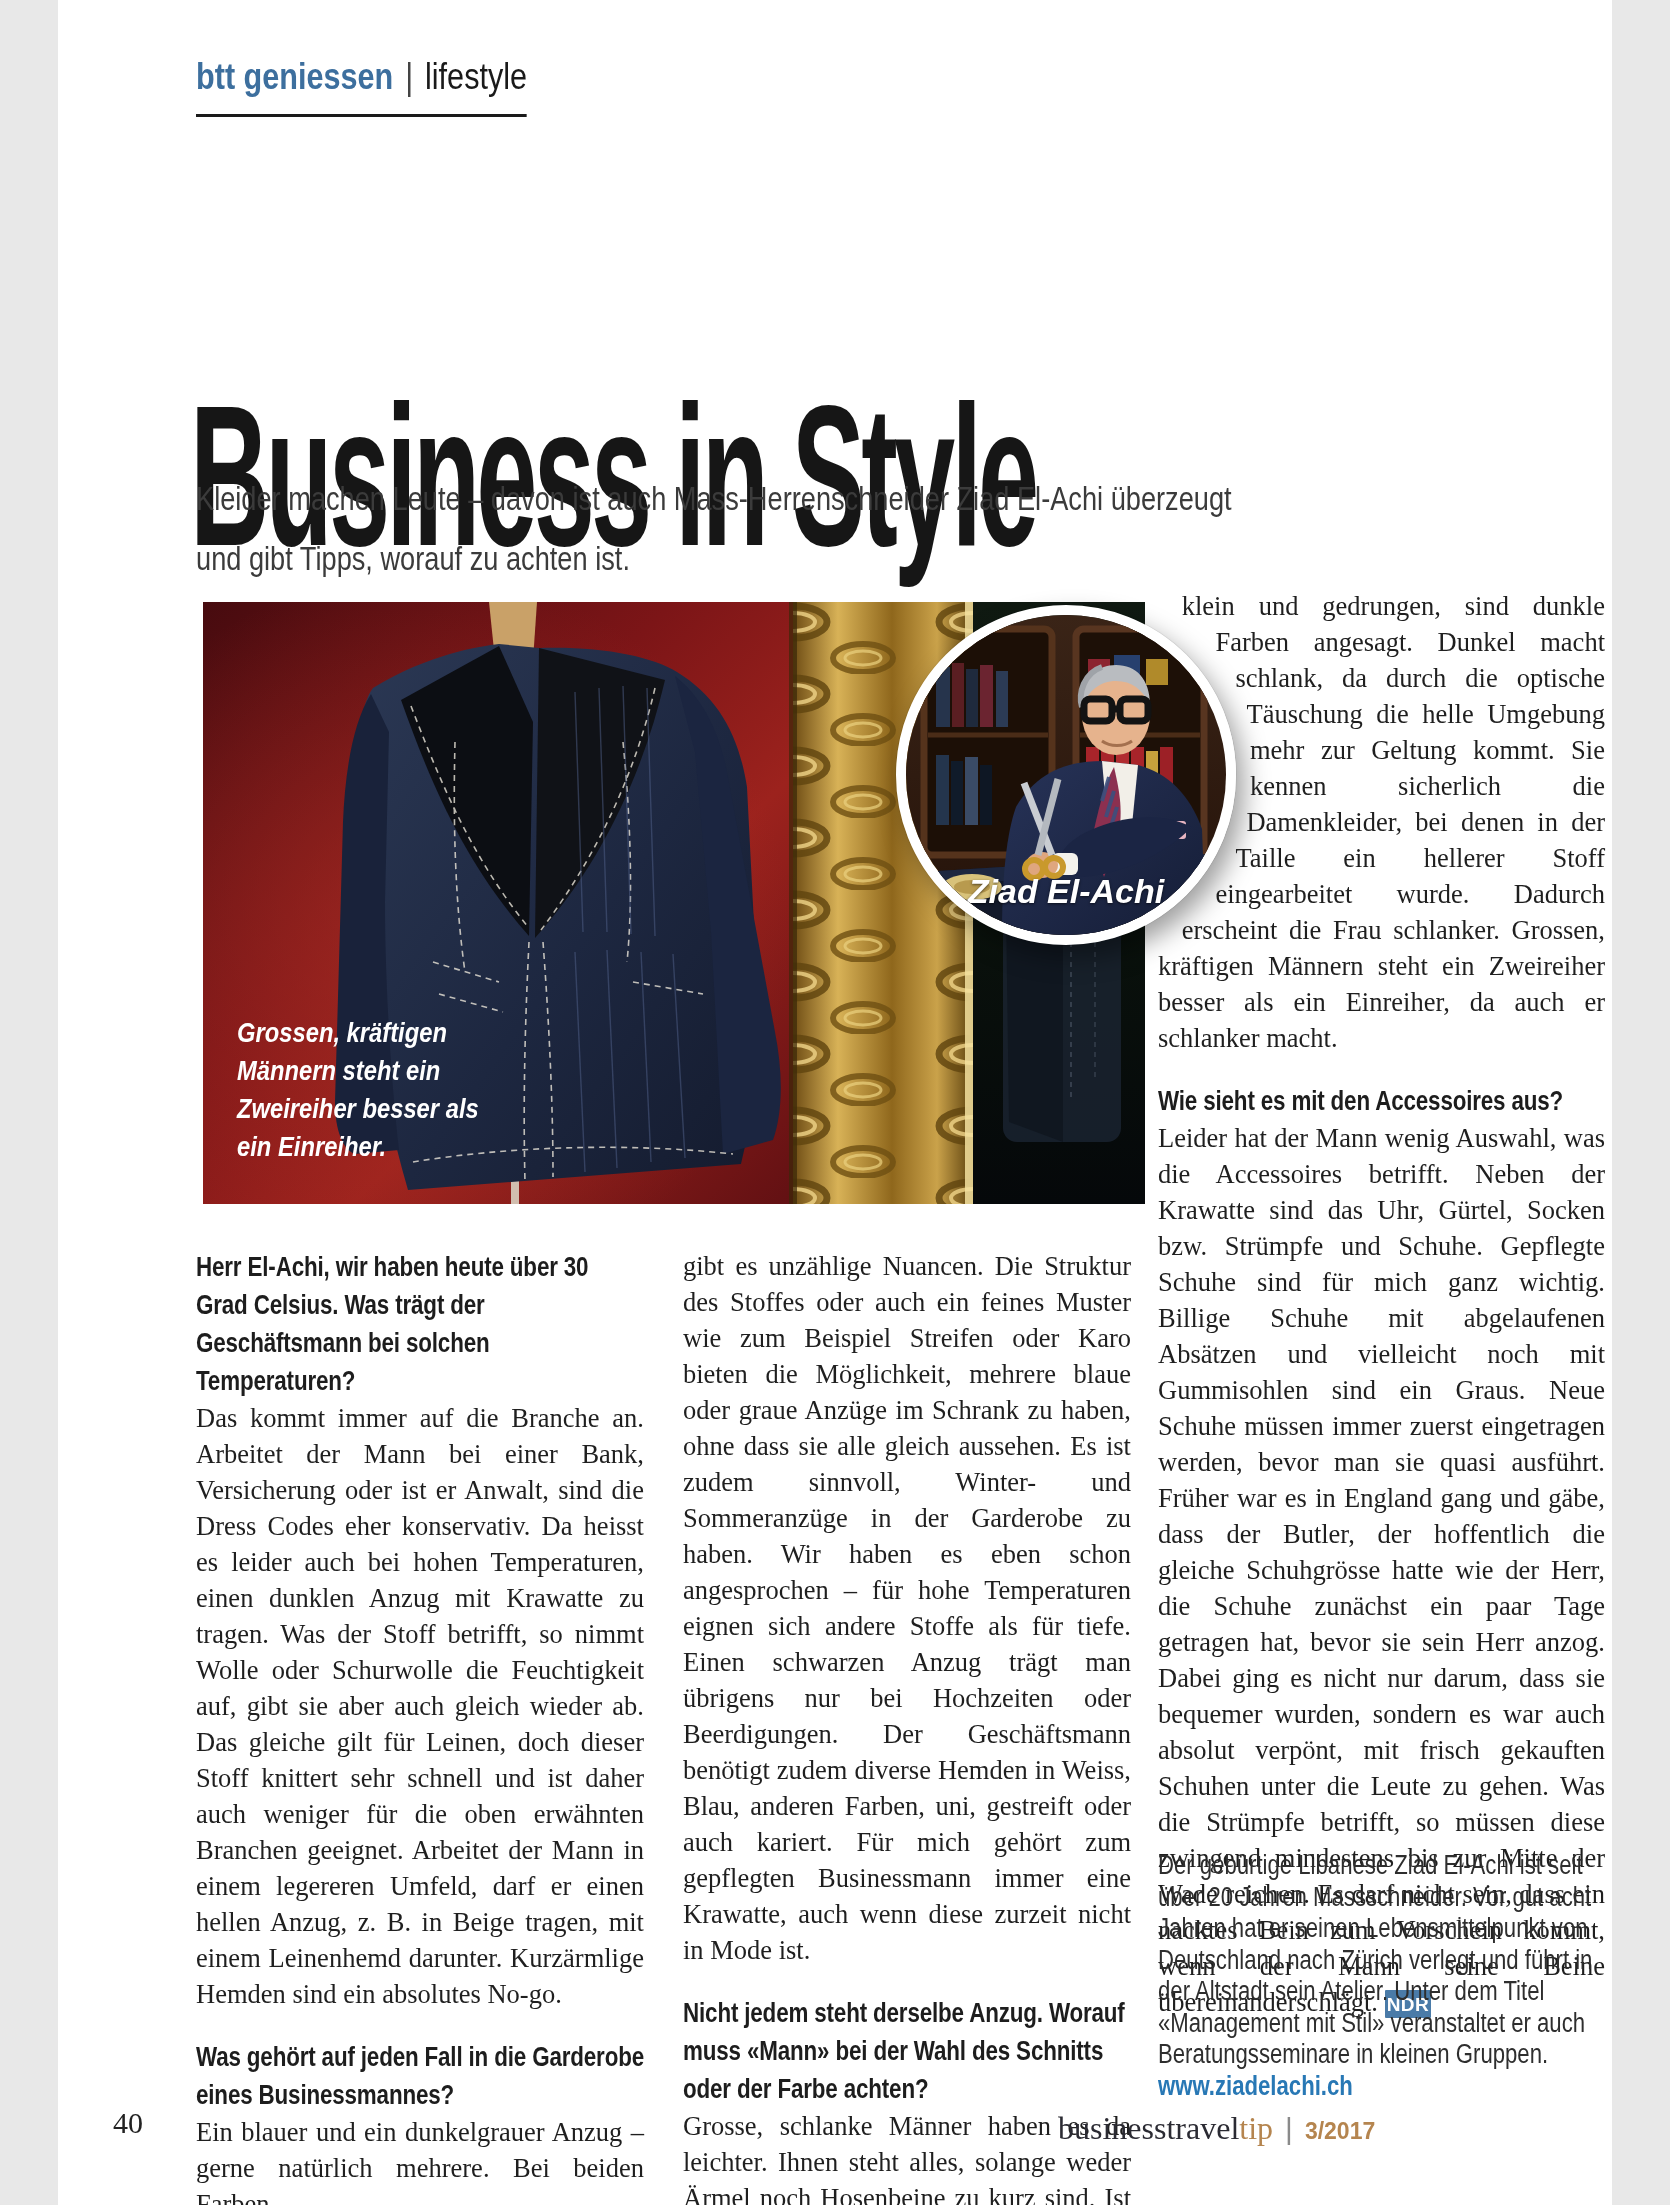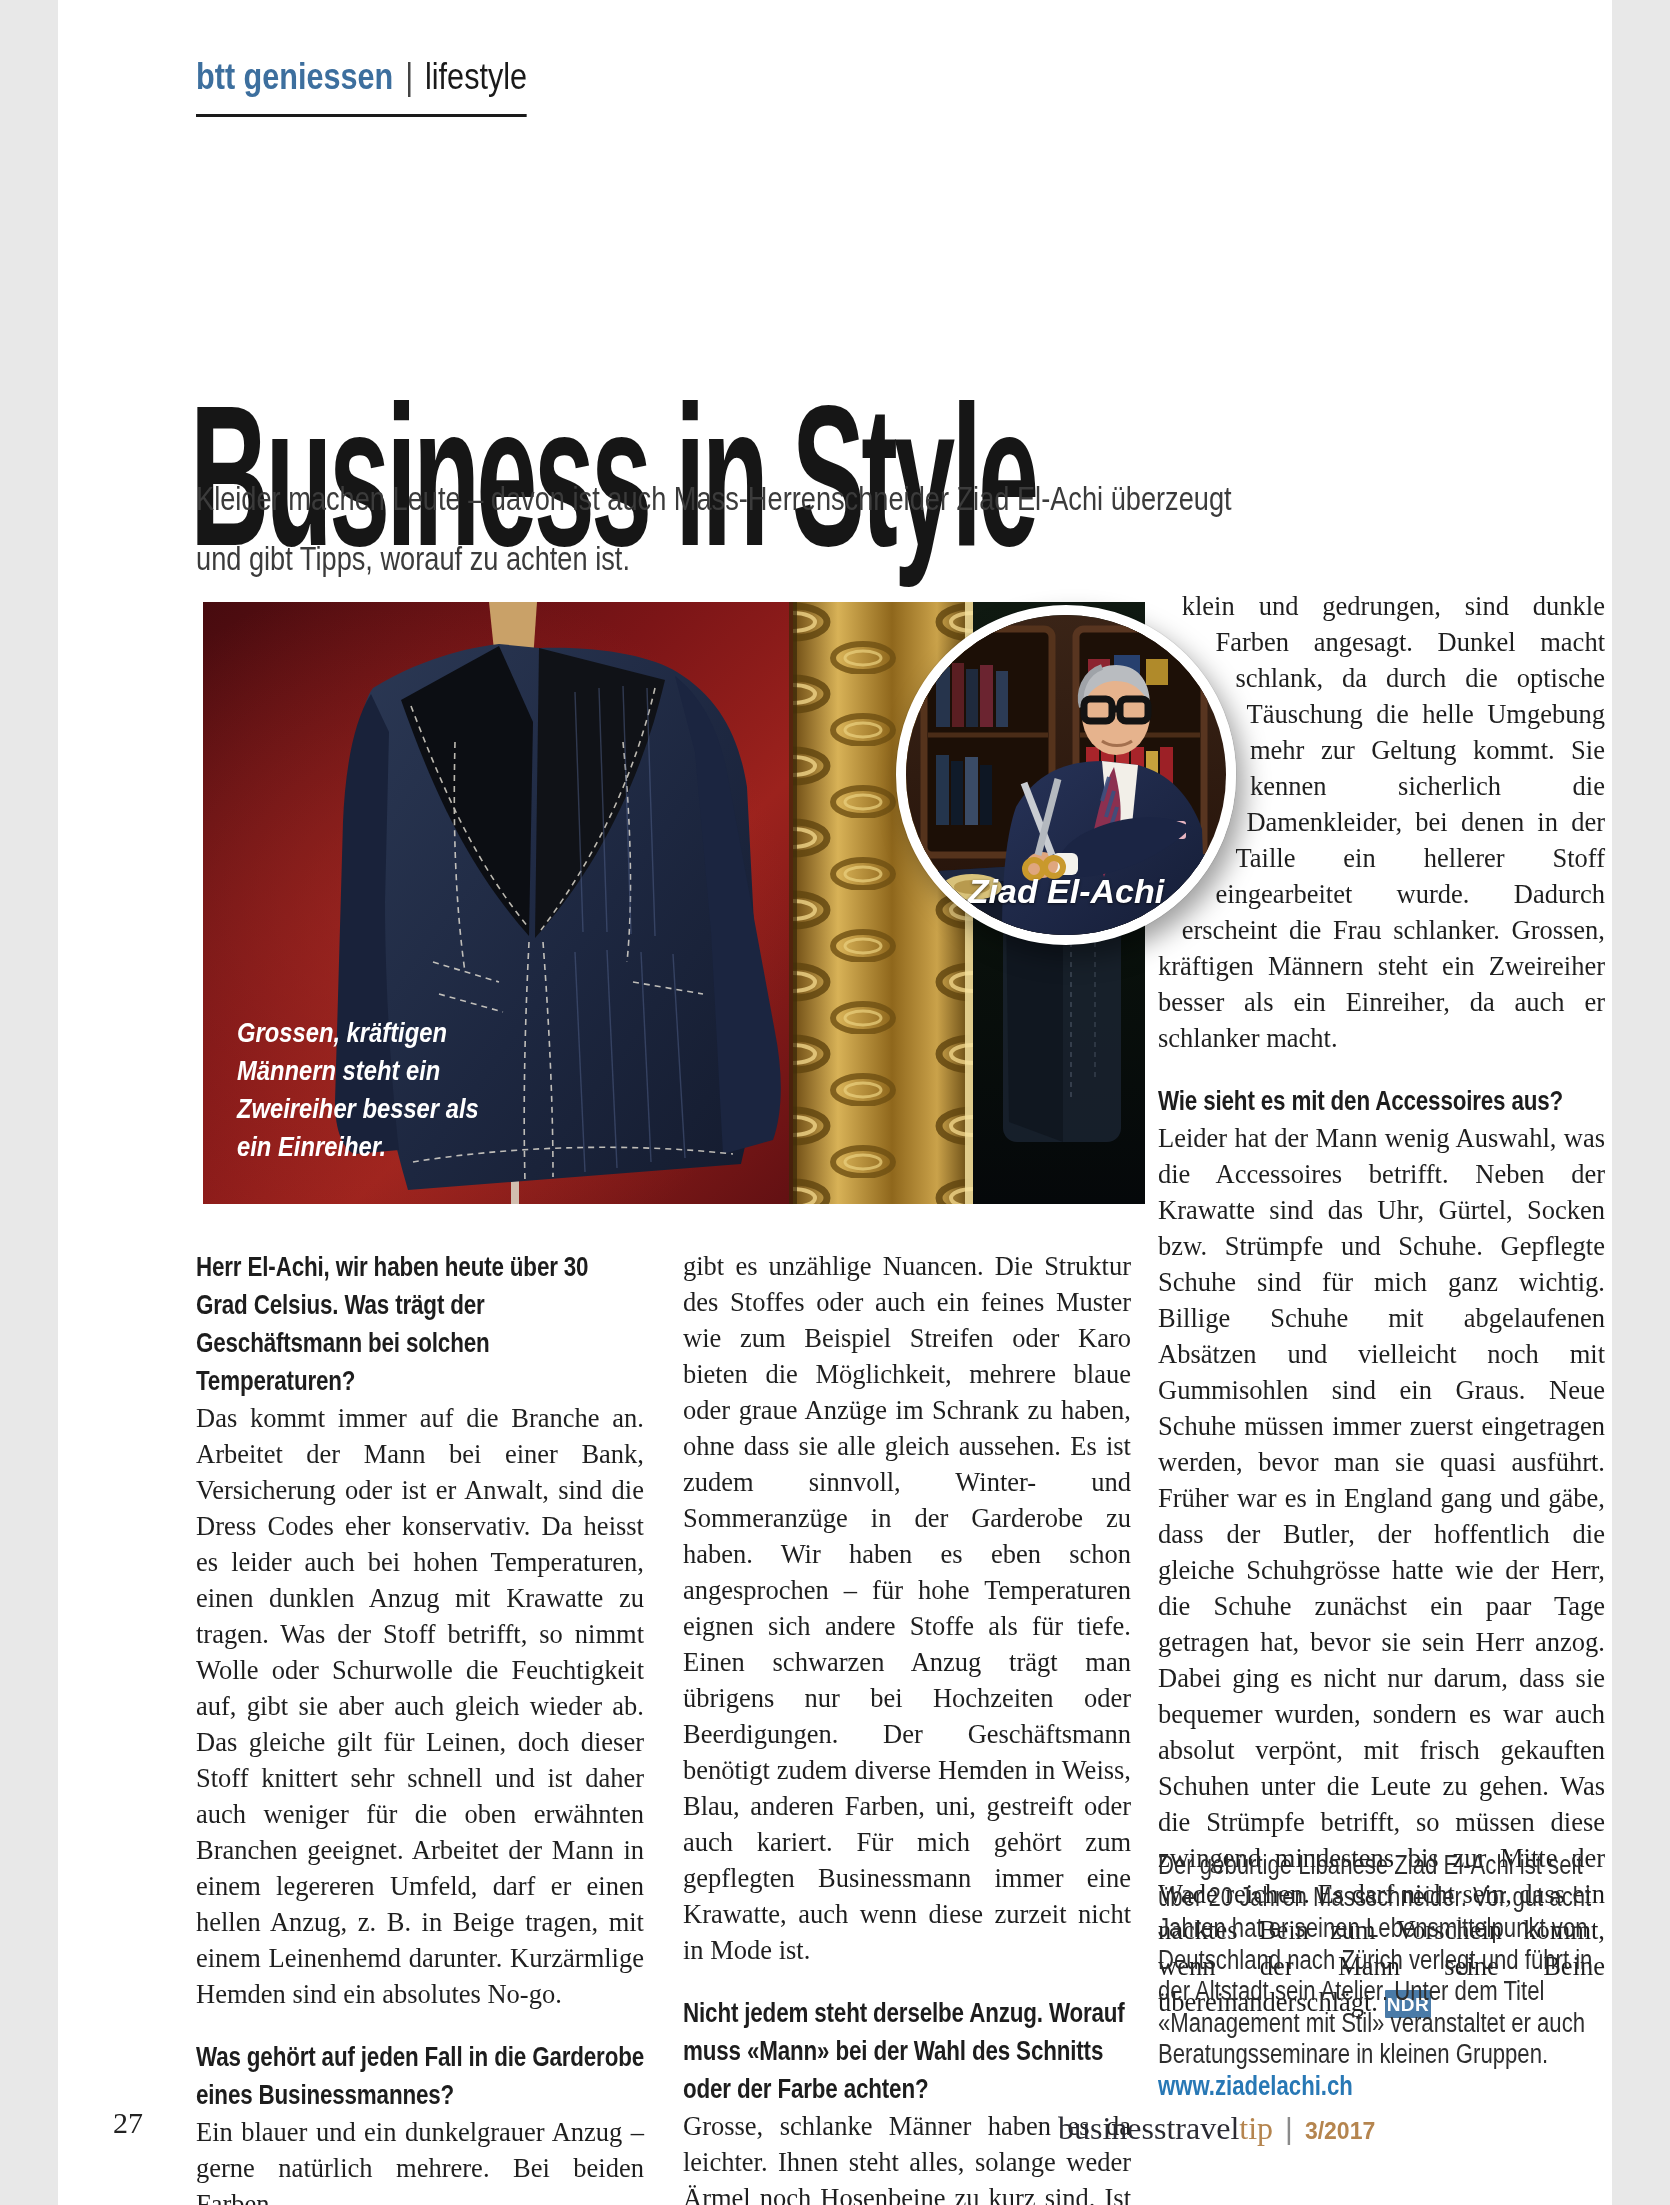--- a/index.html
+++ b/index.html
@@ -303,18 +303,18 @@
     <p><span>Leider hat der Mann wenig Auswahl, was die Accessoires betrifft. Neben der Krawatte sind das Uhr, Gürtel, Socken bzw. Strümpfe und Schuhe. Gepflegte Schuhe sind für mich ganz wichtig. Billige Schuhe mit abgelaufenen Absätzen und vielleicht noch mit Gummisohlen sind ein Graus. Neue Schuhe müssen immer zuerst eingetragen werden, bevor man sie quasi ausführt. Früher war es in England gang und gäbe, dass der Butler, der hoffentlich die gleiche Schuhgrösse hatte wie der Herr, die Schuhe zunächst ein paar Tage getragen hat, bevor sie sein Herr anzog. Dabei ging es nicht nur darum, dass sie bequemer wurden, sondern es war auch absolut verpönt, mit frisch gekauften Schuhen unter die Leute zu gehen. Was die Strümpfe betrifft, so müssen diese zwingend mindestens bis zur Mitte der Wade reichen. Es darf nicht sein, dass ein nacktes Bein zum Vorschein kommt, wenn der Mann seine Beine übereinanderschlägt.</span>
       <span class="ndr">NDR</span></p>
   </div>
 
   <div class="bio">
     <span>Der gebürtige Libanese Ziad El-Achi ist seit über 20 Jahren Massschneider. Vor gut acht Jahren hat er seinen Lebensmittelpunkt von Deutschland nach Zürich verlegt und führt in der Altstadt sein Atelier. Unter dem Titel «Management mit Stil» veranstaltet er auch Beratungsseminare in kleinen Gruppen. </span><a href="#">www.ziadelachi.ch</a>
   </div>
 
   <div class="credit">Fotos: zvg</div>
 
-  <div class="pagenum">27</div>
+  <div class="pagenum">40</div>
   <div class="footer-right">
     <span class="mag">businesstravel</span><span class="magtip">tip</span><span class="fdiv">|</span><span class="issue">3/2017</span>
   </div>
 
 </div>
 
 </body></html>

